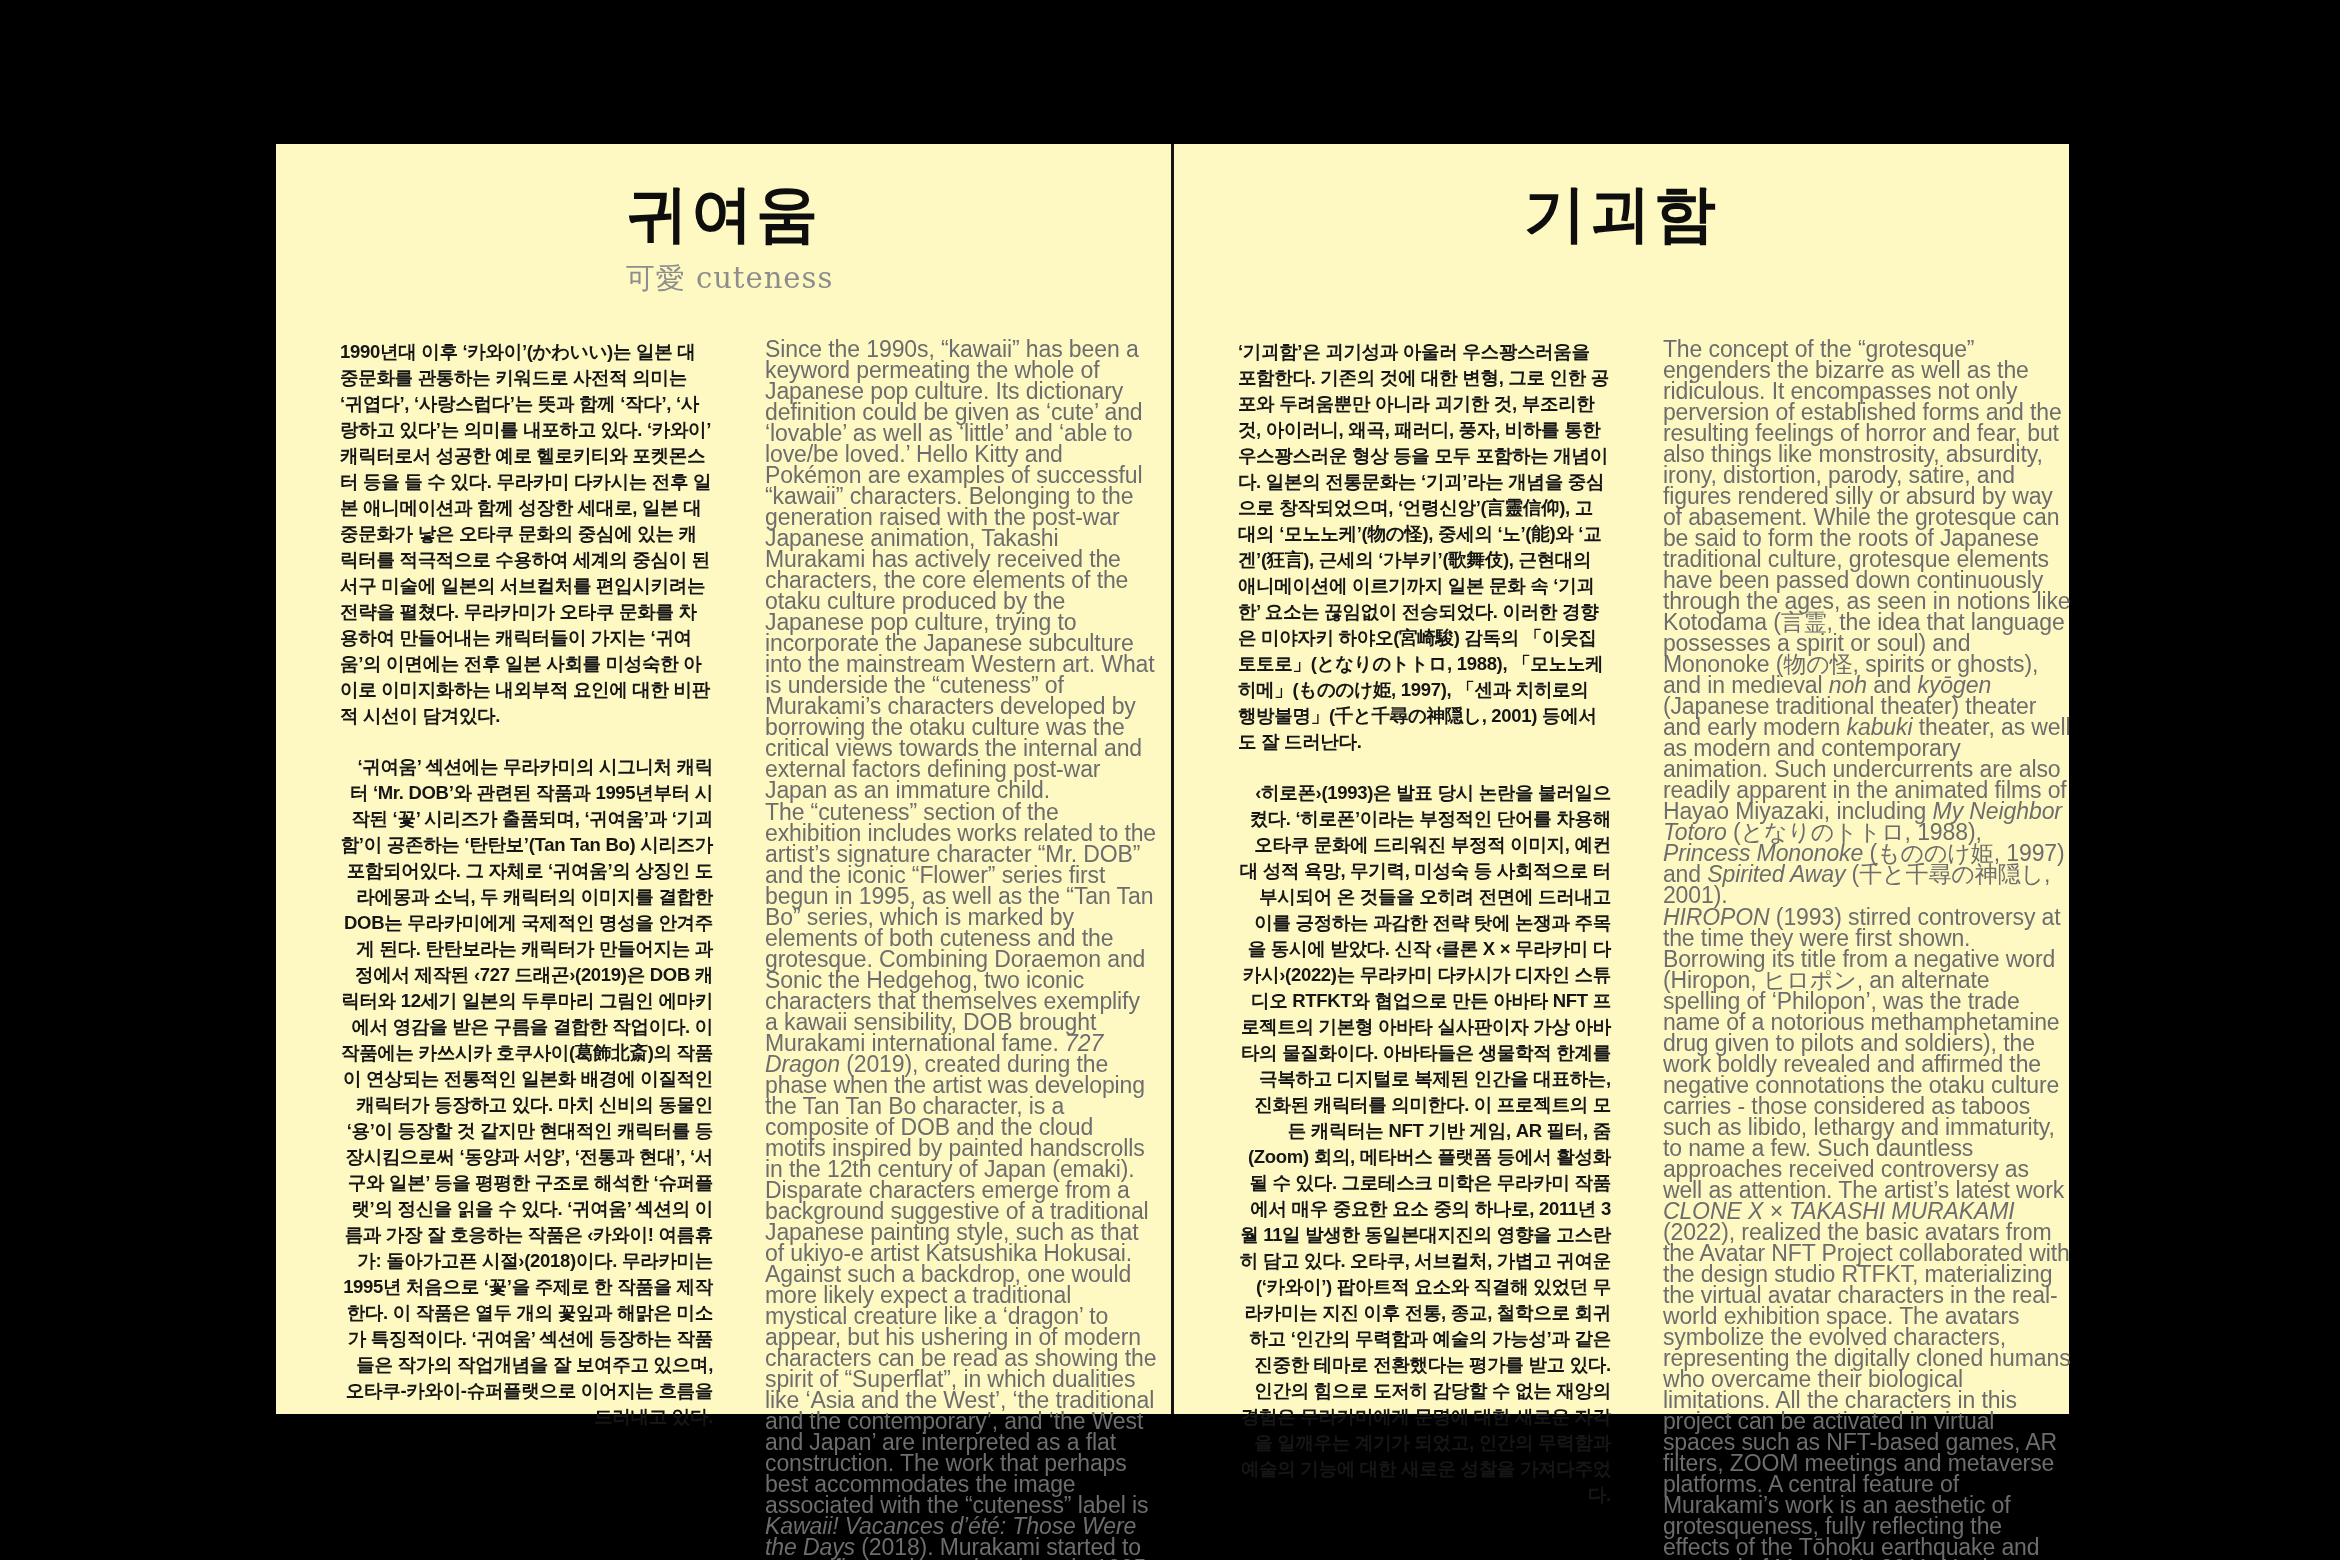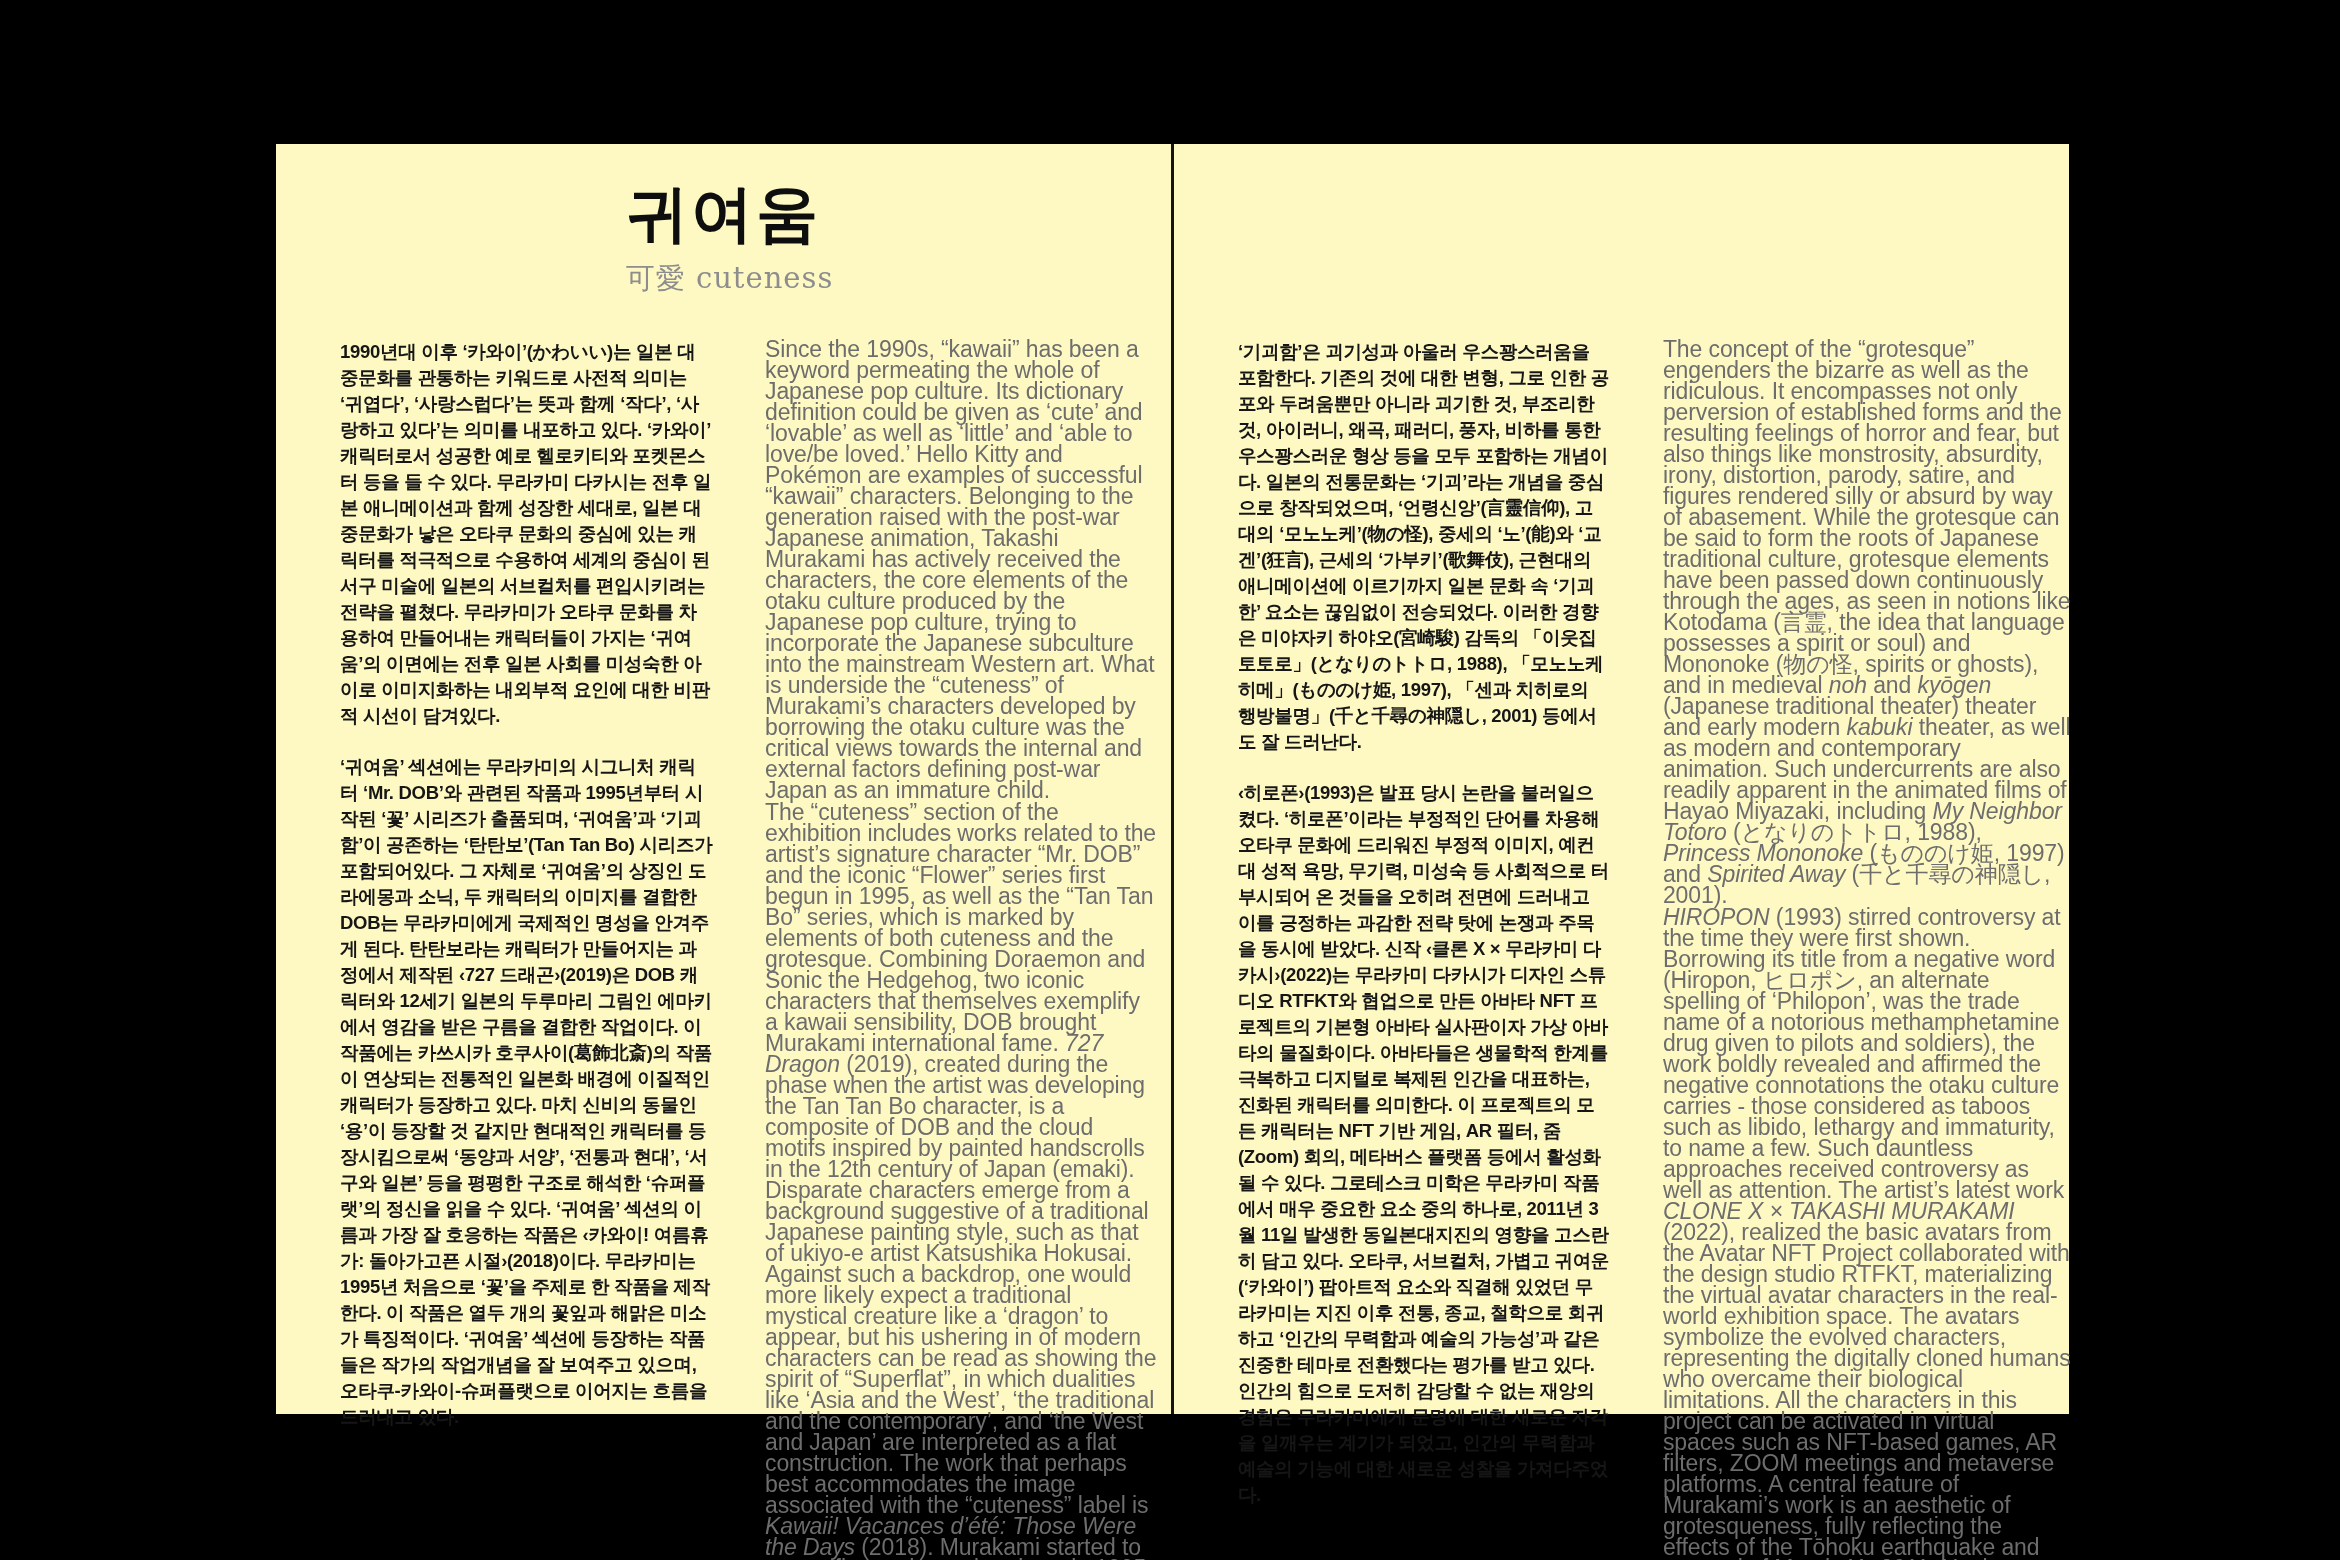--- a/index.html
+++ b/index.html
@@ -42,21 +42,21 @@
   }
   .col p{margin:0;}
   .col-ko{
     width:373px;
     font-size:18.5px;line-height:26px;
     font-weight:600;
     color:#161616;
     letter-spacing:-0.3px;
     text-align:left;
   }
-  .col-ko p + p{margin-top:25px;}
+  .col-ko p + p{margin-top:25px;text-align:right;}
   .col-en{
     width:392px;
     font-size:23px;line-height:21px;
     font-weight:400;
     color:#6d6d6d;
     letter-spacing:-0.1px;
     text-align:left;
   }
   .col-en p + p{margin-top:1px;}
   .page-right .col-en{width:408px;}
@@ -81,20 +81,21 @@
           <p><span>Since the 1990s, “kawaii” has been a keyword permeating the whole of Japanese pop culture. Its dictionary definition could be given as ‘cute’ and ‘lovable’ as well as ‘little’ and ‘able to love/be loved.’ Hello Kitty and Pokémon are examples of successful “kawaii” characters. Belonging to the generation raised with the post-war Japanese animation, Takashi Murakami has actively received the characters, the core elements of the otaku culture produced by the Japanese pop culture, trying to incorporate the Japanese subculture into the mainstream Western art. What is underside the “cuteness” of Murakami’s characters developed by borrowing the otaku culture was the critical views towards the internal and external factors defining post-war Japan as an immature child.</span></p>
           <p><span>The “cuteness” section of the exhibition includes works related to the artist’s signature character “Mr. DOB” and the iconic “Flower” series first begun in 1995, as well as the “Tan Tan Bo” series, which is marked by elements of both cuteness and the grotesque. Combining Doraemon and Sonic the Hedgehog, two iconic characters that themselves exemplify a kawaii sensibility, DOB brought Murakami international fame. </span><em>727 Dragon</em><span> (2019), created during the phase when the artist was developing the Tan Tan Bo character, is a composite of DOB and the cloud motifs inspired by painted handscrolls in the 12th century of Japan (emaki). Disparate characters emerge from a background suggestive of a traditional Japanese painting style, such as that of ukiyo-e artist Katsushika Hokusai. Against such a backdrop, one would more likely expect a traditional mystical creature like a ‘dragon’ to appear, but his ushering in of modern characters can be read as showing the spirit of “Superflat”, in which dualities like ‘Asia and the West’, ‘the traditional and the contemporary’, and ‘the West and Japan’ are interpreted as a flat construction. The work that perhaps best accommodates the image associated with the “cuteness” label is </span><em>Kawaii! Vacances d’été: Those Were the Days</em><span> (2018). Murakami started to create flower-themed projects in 1995. This work is characterized by brightly smiling 12-petaled flowers. The works shown in the “cuteness” section offer an apt illustration of Murakami’s artistic concepts, revealing the flow of otaku–kawaii–Superflat.</span></p>
         </div>
     </div>
   </div>
 
   <div class="seam"></div>
 
   <div class="page page-right">
     <div class="page-header">
+      <div class="page-title">기괴함</div>
     </div>
     <div class="columns">
       <div class="col col-ko">
           <p><span>‘기괴함’은 괴기성과 아울러 우스꽝스러움을 포함한다. 기존의 것에 대한 변형, 그로 인한 공포와 두려움뿐만 아니라 괴기한 것, 부조리한 것, 아이러니, 왜곡, 패러디, 풍자, 비하를 통한 우스꽝스러운 형상 등을 모두 포함하는 개념이다. 일본의 전통문화는 ‘기괴’라는 개념을 중심으로 창작되었으며, ‘언령신앙’(言靈信仰), 고대의 ‘모노노케’(物の怪), 중세의 ‘노’(能)와 ‘교겐’(狂言), 근세의 ‘가부키’(歌舞伎), 근현대의 애니메이션에 이르기까지 일본 문화 속 ‘기괴한’ 요소는 끊임없이 전승되었다. 이러한 경향은 미야자키 하야오(宮崎駿) 감독의 「이웃집 토토로」(となりのトトロ, 1988), 「모노노케 히메」(もののけ姫, 1997), 「센과 치히로의 행방불명」(千と千尋の神隠し, 2001) 등에서도 잘 드러난다.</span></p>
           <p><span>‹히로폰›(1993)은 발표 당시 논란을 불러일으켰다. ‘히로폰’이라는 부정적인 단어를 차용해 오타쿠 문화에 드리워진 부정적 이미지, 예컨대 성적 욕망, 무기력, 미성숙 등 사회적으로 터부시되어 온 것들을 오히려 전면에 드러내고 이를 긍정하는 과감한 전략 탓에 논쟁과 주목을 동시에 받았다. 신작 ‹클론 X × 무라카미 다카시›(2022)는 무라카미 다카시가 디자인 스튜디오 RTFKT와 협업으로 만든 아바타 NFT 프로젝트의 기본형 아바타 실사판이자 가상 아바타의 물질화이다. 아바타들은 생물학적 한계를 극복하고 디지털로 복제된 인간을 대표하는, 진화된 캐릭터를 의미한다. 이 프로젝트의 모든 캐릭터는 NFT 기반 게임, AR 필터, 줌(Zoom) 회의, 메타버스 플랫폼 등에서 활성화될 수 있다. 그로테스크 미학은 무라카미 작품에서 매우 중요한 요소 중의 하나로, 2011년 3월 11일 발생한 동일본대지진의 영향을 고스란히 담고 있다. 오타쿠, 서브컬처, 가볍고 귀여운(‘카와이’) 팝아트적 요소와 직결해 있었던 무라카미는 지진 이후 전통, 종교, 철학으로 회귀하고 ‘인간의 무력함과 예술의 가능성’과 같은 진중한 테마로 전환했다는 평가를 받고 있다. 인간의 힘으로 도저히 감당할 수 없는 재앙의 경험은 무라카미에게 문명에 대한 새로운 자각을 일깨우는 계기가 되었고, 인간의 무력함과 예술의 기능에 대한 새로운 성찰을 가져다주었다.</span></p>
         </div>
       <div class="col col-en">
           <p><span>The concept of the “grotesque” engenders the bizarre as well as the ridiculous. It encompasses not only perversion of established forms and the resulting feelings of horror and fear, but also things like monstrosity, absurdity, irony, distortion, parody, satire, and figures rendered silly or absurd by way of abasement. While the grotesque can be said to form the roots of Japanese traditional culture, grotesque elements have been passed down continuously through the ages, as seen in notions like Kotodama (言霊, the idea that language possesses a spirit or soul) and Mononoke (物の怪, spirits or ghosts), and in medieval </span><em>noh</em><span> and </span><em>kyōgen</em><span> (Japanese traditional theater) theater and early modern </span><em>kabuki</em><span> theater, as well as modern and contemporary animation. Such undercurrents are also readily apparent in the animated films of Hayao Miyazaki, including </span><em>My Neighbor Totoro</em><span> (となりのトトロ, 1988), </span><em>Princess Mononoke</em><span> (もののけ姫, 1997) and </span><em>Spirited Away</em><span> (千と千尋の神隠し, 2001).</span></p>
           <p><em>HIROPON</em><span> (1993) stirred controversy at the time they were first shown. Borrowing its title from a negative word (Hiropon, ヒロポン, an alternate spelling of ‘Philopon’, was the trade name of a notorious methamphetamine drug given to pilots and soldiers), the work boldly revealed and affirmed the negative connotations the otaku culture carries - those considered as taboos such as libido, lethargy and immaturity, to name a few. Such dauntless approaches received controversy as well as attention. The artist’s latest work </span><em>CLONE X × TAKASHI MURAKAMI</em><span> (2022), realized the basic avatars from the Avatar NFT Project collaborated with the design studio RTFKT, materializing the virtual avatar characters in the real-world exhibition space. The avatars symbolize the evolved characters, representing the digitally cloned humans who overcame their biological limitations. All the characters in this project can be activated in virtual spaces such as NFT-based games, AR filters, ZOOM meetings and metaverse platforms. A central feature of Murakami’s work is an aesthetic of grotesqueness, fully reflecting the effects of the Tōhoku earthquake and tsunami of March 11, 2011. Having previously shown a direct connection with otaku, subculture, and light and cute (“kawaii”) pop-art elements, Murakami turned after the earthquake to tradition, religion and philosophy, a development that was deemed a shift to serious themes like “human powerlessness and the potentiality of art.” For Murakami, the experience of a disaster beyond human control was an impetus that awakened a new awareness of civilization, bringing new insights into the powerlessness of humans and the function of art.</span></p>
         </div>

